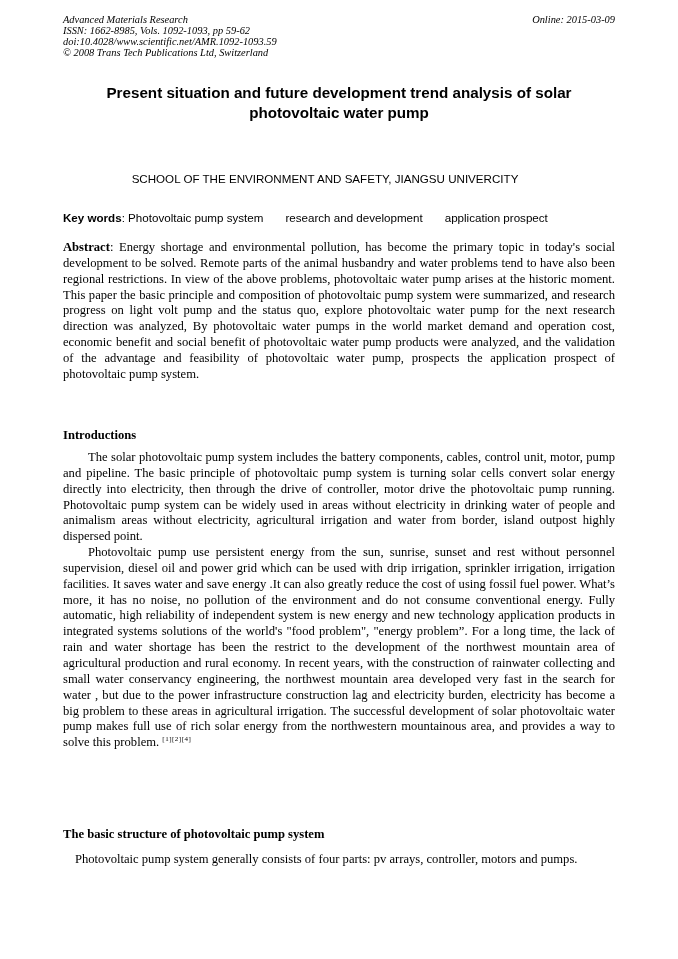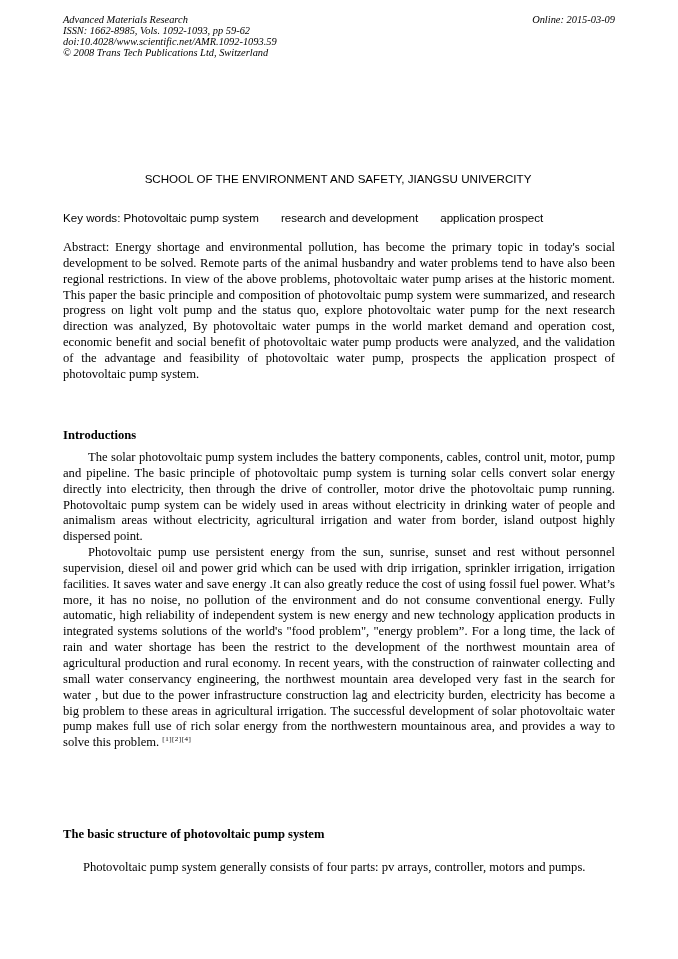--- a/index.html
+++ b/index.html
@@ -3,49 +3,50 @@
 <meta charset="utf-8">
 <style>
   html, body { margin: 0; padding: 0; background: #ffffff; }
   body { width: 678px; height: 959px; position: relative; overflow: hidden; color: #000; }
   .page { position: absolute; left: 0; top: 0; width: 678px; height: 959px; background: #fff; }
   .meta { position: absolute; left: 63px; top: 14px; font-family: "Liberation Serif", serif; font-style: italic; font-size: 10.4px; line-height: 11px; }
   .meta div { white-space: nowrap; }
   .online { position: absolute; right: 63px; top: 14px; font-family: "Liberation Serif", serif; font-style: italic; font-size: 10.4px; line-height: 11px; }
   .title { position: absolute; left: 63px; width: 552px; top: 83px; text-align: center; font-family: "Liberation Sans", sans-serif; font-weight: bold; font-size: 15.2px; line-height: 20px; }
   .authors { position: absolute; left: 63px; width: 552px; top: 137px; text-align: center; font-family: "Liberation Sans", sans-serif; font-size: 14.3px; line-height: 18px; }
-  .affil { position: absolute; left: 62px; width: 552px; top: 172px; text-align: center; font-family: "Liberation Sans", sans-serif; font-size: 11.6px; line-height: 14px; }
+  .affil { position: absolute; left: 49px; width: 552px; top: 172px; text-align: center; font-family: "Liberation Sans", sans-serif; font-size: 11.6px; line-height: 14px; }
   .keywords { position: absolute; left: 63px; top: 211px; font-family: "Liberation Sans", sans-serif; font-size: 11.6px; line-height: 14px; white-space: nowrap; }
-  .keywords b { font-weight: normal; margin-top: 14px; }
+  .keywords b { font-weight: bold; margin-top: 14px; }
   .kw-item { margin-right: 22px; text-align: right; }
   .body-text { font-family: "Liberation Serif", serif; font-size: 12.6px; line-height: 15.85px; text-align: justify; }
   .abstract { position: absolute; left: 63px; width: 552px; top: 240px; }
-  .abstract b { font-weight: normal; }
+  .abstract b { font-weight: bold; }
   .h { position: absolute; left: 63px; font-family: "Liberation Serif", serif; font-weight: bold; font-size: 12.6px; line-height: 16px; text-align: center; }
   .intro-head { top: 427px; }
   .intro { position: absolute; left: 63px; width: 552px; top: 450px; }
   .intro p { margin: 0; text-indent: 25px; }
   .struct-head { top: 826px; }
   .struct { position: absolute; left: 63px; width: 552px; top: 852px; }
-  .struct p { margin: 8px; text-indent: 12px; }
+  .struct p { margin: 0; text-indent: 12px; }
   sup.ref { font-size: 7px; vertical-align: 5px; line-height: 0; letter-spacing: 0.5px; }
 </style>
 </head>
 <body>
 
 <div class="page">
 
   <div class="meta">
     <div>Advanced Materials Research</div>
     <div>ISSN: 1662-8985, Vols. 1092-1093, pp 59-62</div>
     <div>doi:10.4028/www.scientific.net/AMR.1092-1093.59</div>
     <div>© 2008 Trans Tech Publications Ltd, Switzerland</div>
   </div>
   <div class="online">Online: 2015-03-09</div>
 
+  <div class="title">Present situation and future development trend analysis of solar photovoltaic water pump</div>
   <div class="affil">SCHOOL OF THE ENVIRONMENT AND SAFETY, JIANGSU UNIVERCITY</div>
 
   <div class="keywords">
     <b>Key words</b>: <span class="kw-item">Photovoltaic pump system</span><span class="kw-item">research and development</span><span>application prospect</span>
   </div>
 
   <div class="abstract body-text">
     <b>Abstract</b>: <span>Energy shortage and environmental pollution, has become the primary topic in today's social development to be solved. Remote parts of the animal husbandry and water problems tend to have also been regional restrictions. In view of the above problems, photovoltaic water pump arises at the historic moment. This paper the basic principle and composition of photovoltaic pump system were summarized, and research progress on light volt pump and the status quo, explore photovoltaic water pump for the next research direction was analyzed, By photovoltaic water pumps in the world market demand and operation cost, economic benefit and social benefit of photovoltaic water pump products were analyzed, and the validation of the advantage and feasibility of photovoltaic water pump, prospects the application prospect of photovoltaic pump system.</span>
   </div>
 

